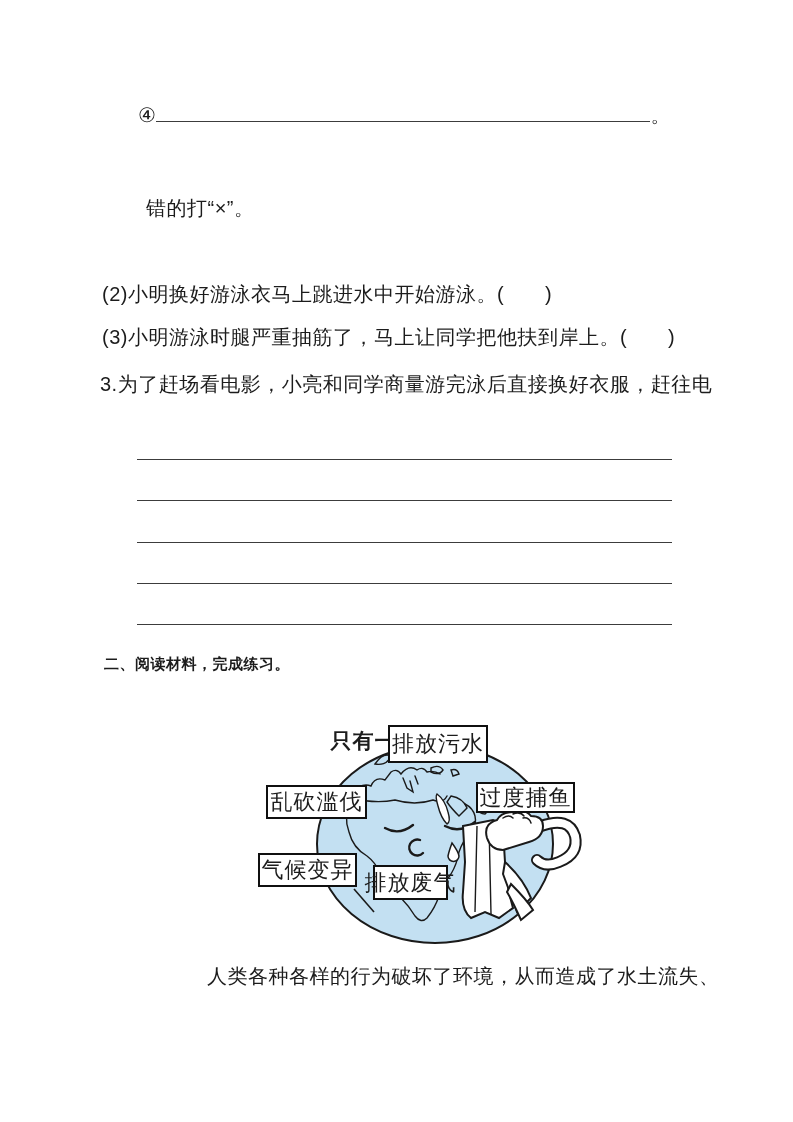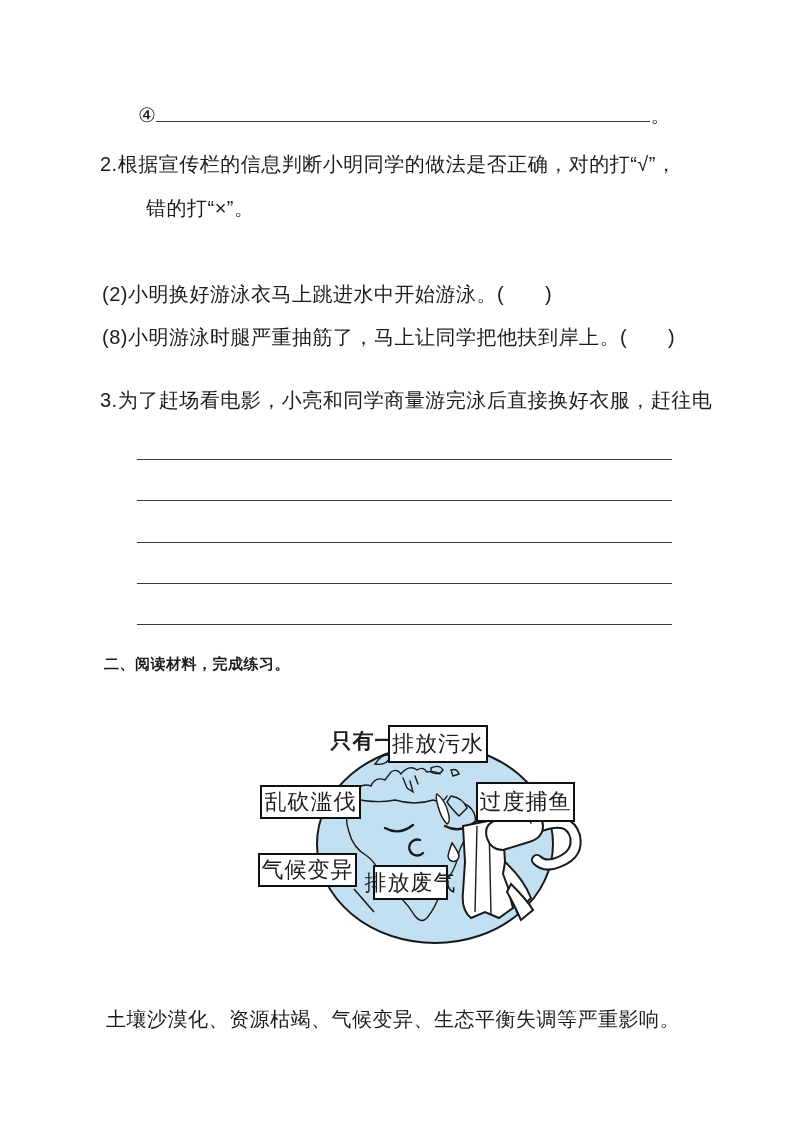--- a/index.html
+++ b/index.html
@@ -29,41 +29,40 @@
   .illo { position:absolute; left:255px; top:712px; width:340px; height:245px; }
   .illo svg { position:absolute; left:0; top:0; }
   .label-box {
     position:absolute; box-sizing:border-box; background:#ffffff;
     border:2.5px solid #101010;
     font-family:Liberation Serif, serif; font-size:22px; letter-spacing:1px;
     display:flex; align-items:center; justify-content:center;
     color:#1c1c1c; white-space:nowrap;text-align:center;
   }
   .lb-top          { left:133px; top:13px;  width:100px; height:38px; }
-  .lb-left-upper   { left:5px;  top:73px;  width:101px; height:34px; }
-  .lb-right-upper  { left:221px; top:70px;  width:99px;  height:40px; }
+  .lb-left-upper   { left:11px;  top:73px;  width:101px; height:34px; }
+  .lb-right-upper  { left:221px; top:70px;  width:99px;  height:31px; }
   .lb-left-lower   { left:3px;   top:141px; width:99px;  height:34px; }
   .lb-bottom       { left:118px; top:153px; width:75px;  height:35px; }
 </style>
 </head>
 <body>
 
 <div class="page">
 
   <div class="tline" style="left:138px; top:100px;">
     <span>④</span><span class="blank" style="width:494px;"></span><span>。</span>
   </div>
 
-  <div class="tline" style="left:100px; top:149px;">2.根据宣传栏的信息判断小明同学的做法是否正确，对的打“√”，</div>
   <div class="tline" style="left:138px; top:193px;margin-left:8px;">错的打“×”。</div>
 
   <div class="tline" style="left:102px; top:279px;">(2)小明换好游泳衣马上跳进水中开始游泳。(　　)</div>
-  <div class="tline" style="left:102px; top:322px;">(8)小明游泳时腿严重抽筋了，马上让同学把他扶到岸上。(　　)</div>
+  <div class="tline" style="left:102px; top:322px;">(3)小明游泳时腿严重抽筋了，马上让同学把他扶到岸上。(　　)</div>
 
-  <div class="tline" style="left:100px; top:385px;">3.为了赶场看电影，小亮和同学商量游完泳后直接换好衣服，赶往电</div>
+  <div class="tline" style="left:100px; top:369px;">3.为了赶场看电影，小亮和同学商量游完泳后直接换好衣服，赶往电</div>
 
   <div class="ansline" style="top:459px;"></div>
   <div class="ansline" style="top:500px;"></div>
   <div class="ansline" style="top:542px;"></div>
   <div class="ansline" style="top:583px;"></div>
   <div class="ansline" style="top:624px;"></div>
 
   <div class="tline bold" style="left:104px; top:649px; font-size:15px;">二、阅读材料，完成练习。</div>
 
   <div class="title-line" style="top:727px;">只有一个地球</div>
@@ -124,15 +123,15 @@
       <line x1="99" y1="177" x2="119" y2="200" stroke="#1a1a1a" stroke-width="1.6"></line>
     </svg>
 
     <div class="label-box lb-top">排放污水</div>
     <div class="label-box lb-left-upper">乱砍滥伐</div>
     <div class="label-box lb-right-upper">过度捕鱼</div>
     <div class="label-box lb-left-lower">气候变异</div>
     <div class="label-box lb-bottom">排放废气</div>
   </div>
 
-  <div class="tline" style="left:106px; top:1004px;">土壤沙漠化、资源枯竭、气候变异、生态平衡失调等严重影响。</div>
+  <div class="tline" style="left:207px; top:961px;">人类各种各样的行为破坏了环境，从而造成了水土流失、</div>
 
 </div>
 
 </body></html>

